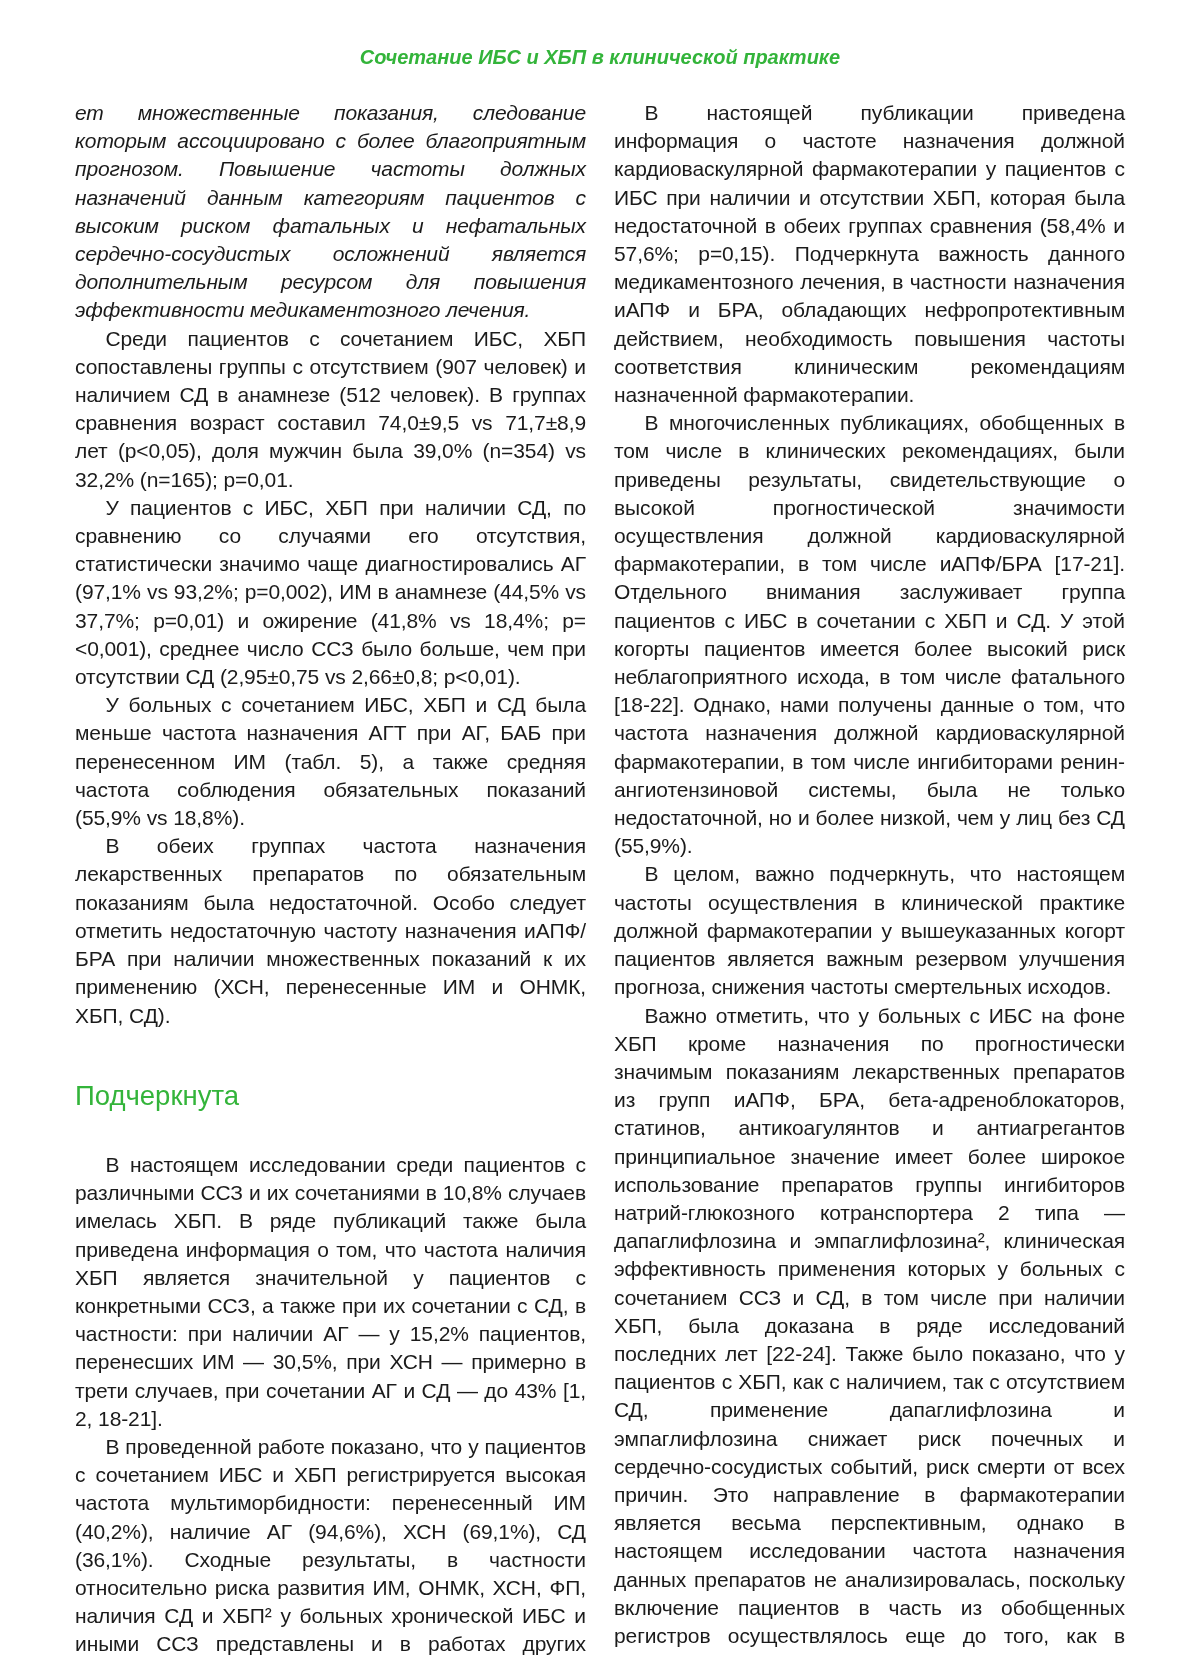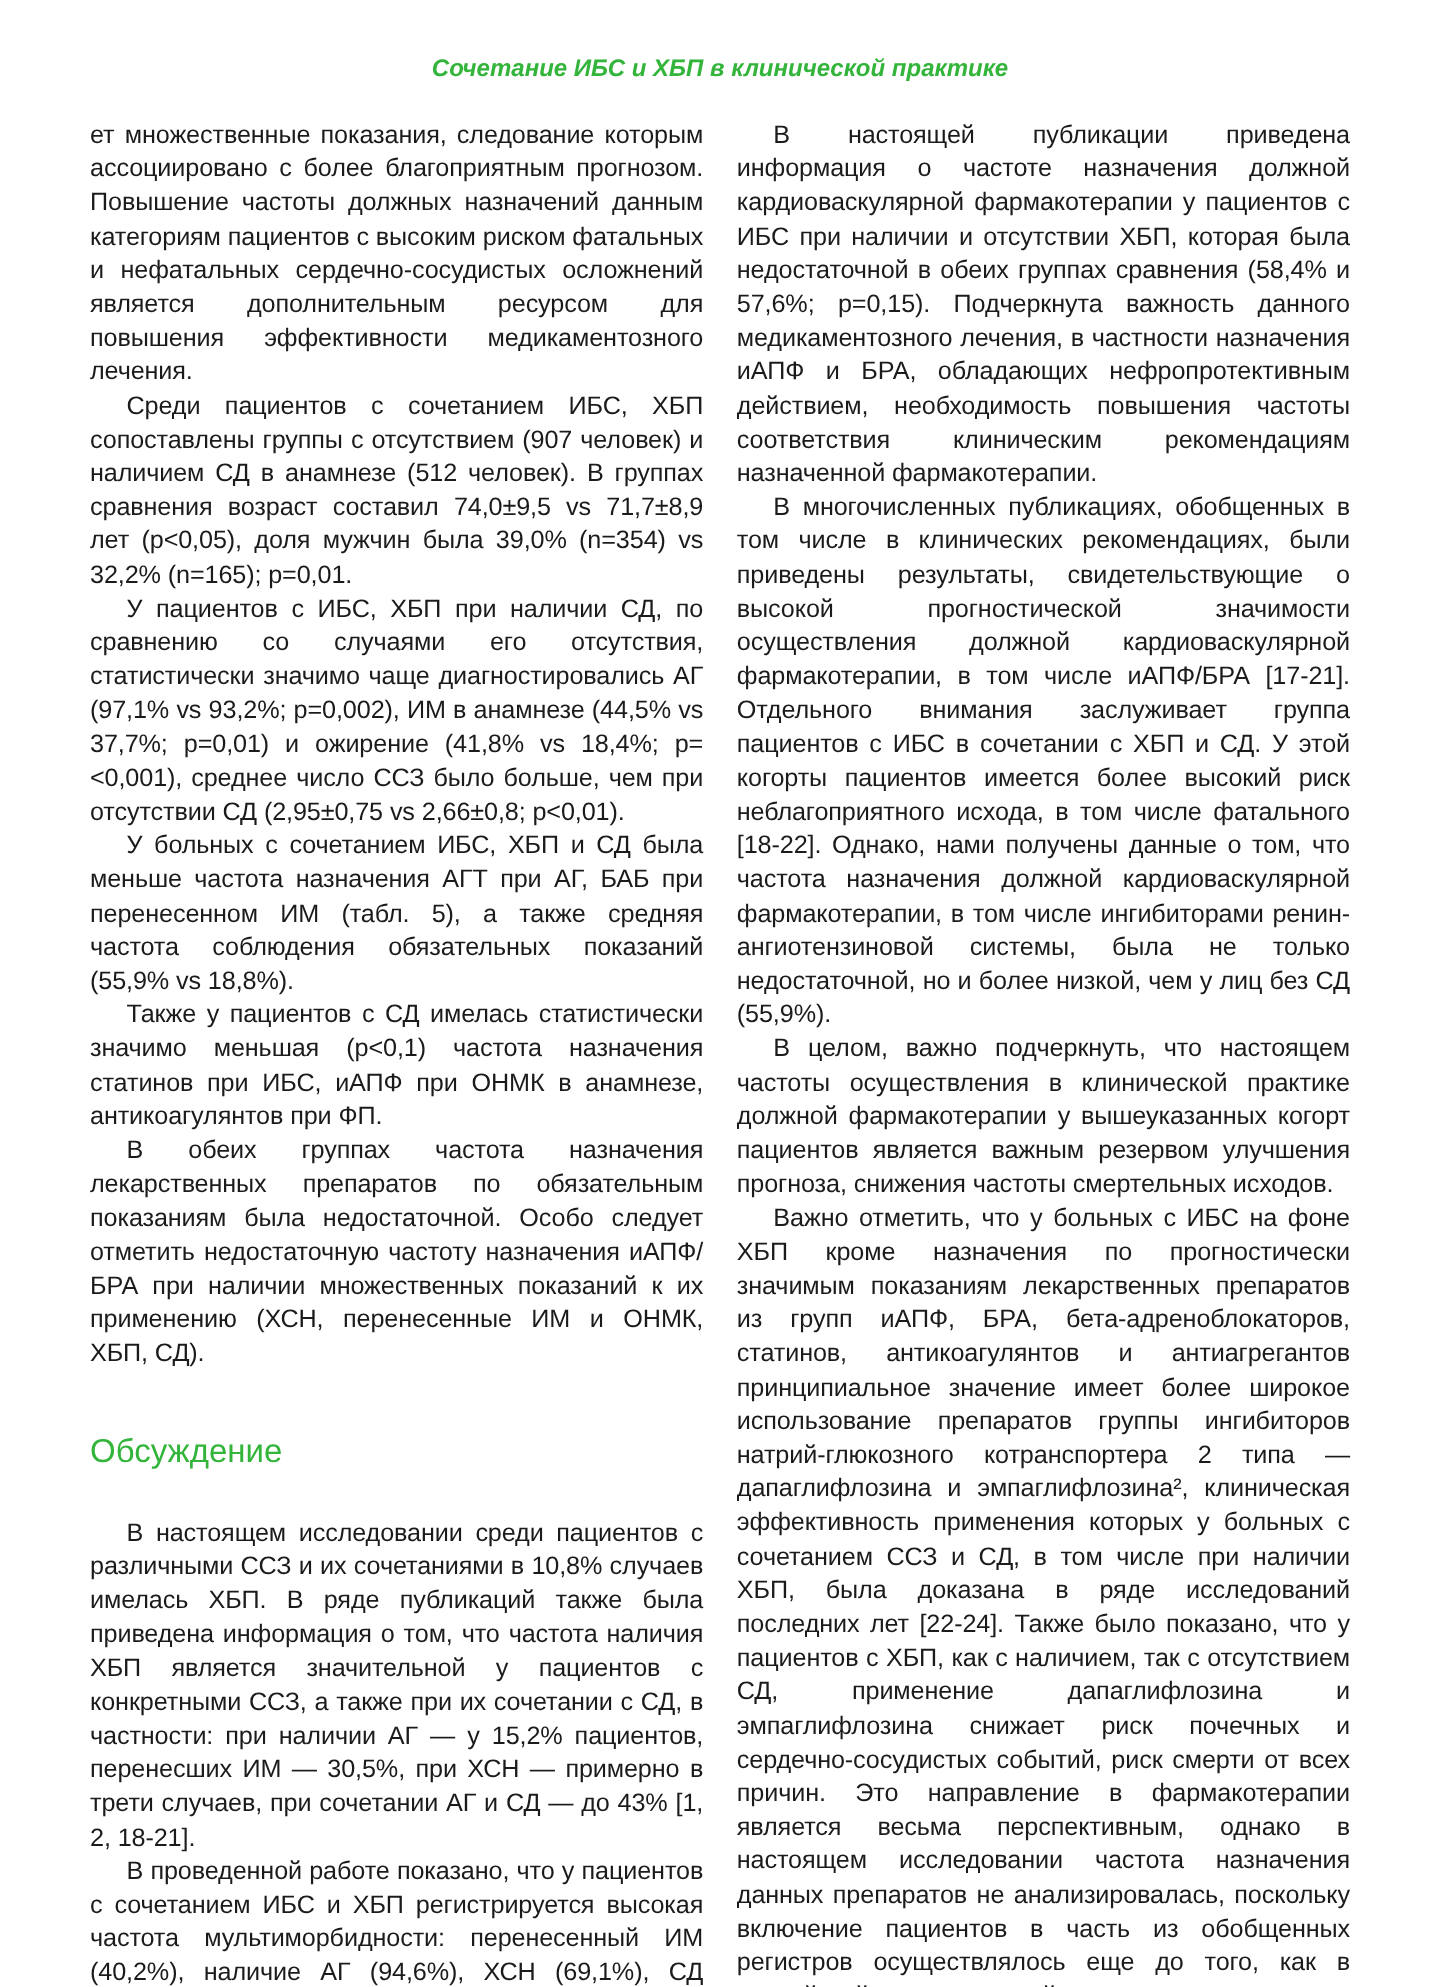--- a/index.html
+++ b/index.html
@@ -46,21 +46,21 @@
     min-width: 0;
   }
   .col p {
     margin: 0;
     font-size: 21px;
     line-height: 28.2px;
     text-align: justify;
     text-indent: 1.45em;
     letter-spacing: -0.1px;
   }
-  .col p.noindent { text-indent: 0; }
+  .col p.noindent { text-indent: 0; font-style: italic; }
   .section-heading {
     margin: 51px 0 40px 0;
     font-size: 27.5px;
     font-weight: 400;
     color: #33b43a;
     line-height: 1.1;
     text-indent: 0;
   }
 </style>
 </head>
@@ -74,24 +74,23 @@
 
   <hr class="rule rule-top">
 
   <div class="columns">
 
     <div class="col">
       <p class="noindent">ет множественные показания, следование которым ассоциировано с более благоприятным прогнозом. Повышение частоты должных назначений данным категориям пациентов с высоким риском фатальных и нефатальных сердечно-сосудистых осложнений является дополнительным ресурсом для повышения эффективности медикаментозного лечения.</p>
       <p>Среди пациентов с сочетанием ИБС, ХБП сопоставлены группы с отсутствием (907 человек) и наличием СД в анамнезе (512 человек). В группах сравнения возраст составил 74,0±9,5 vs 71,7±8,9 лет (p&lt;0,05), доля мужчин была 39,0% (n=354) vs 32,2% (n=165); p=0,01.</p>
       <p>У пациентов с ИБС, ХБП при наличии СД, по сравнению со случаями его отсутствия, статистически значимо чаще диагностировались АГ (97,1% vs 93,2%; p=0,002), ИМ в анамнезе (44,5% vs 37,7%; p=0,01) и ожирение (41,8% vs 18,4%; p=&lt;0,001), среднее число ССЗ было больше, чем при отсутствии СД (2,95±0,75 vs 2,66±0,8; p&lt;0,01).</p>
       <p>У больных с сочетанием ИБС, ХБП и СД была меньше частота назначения АГТ при АГ, БАБ при перенесенном ИМ (табл. 5), а также средняя частота соблюдения обязательных показаний (55,9% vs 18,8%).</p>
-      <p>Также у пациентов с СД имелась статистически значимо меньшая (p&lt;0,1) частота назначения статинов при ИБС, иАПФ при ОНМК в анамнезе, антикоагулянтов при ФП.</p>
       <p>В обеих группах частота назначения лекарственных препаратов по обязательным показаниям была недостаточной. Особо следует отметить недостаточную частоту назначения иАПФ/БРА при наличии множественных показаний к их применению (ХСН, перенесенные ИМ и ОНМК, ХБП, СД).</p>
 
-      <h2 class="section-heading">Обсуждение</h2>
+      <h2 class="section-heading">Подчеркнута</h2>
 
       <p>В настоящем исследовании среди пациентов с различными ССЗ и их сочетаниями в 10,8% случаев имелась ХБП. В ряде публикаций также была приведена информация о том, что частота наличия ХБП является значительной у пациентов с конкретными ССЗ, а также при их сочетании с СД, в частности: при наличии АГ — у 15,2% пациентов, перенесших ИМ — 30,5%, при ХСН — примерно в трети случаев, при сочетании АГ и СД — до 43% [1, 2, 18-21].</p>
       <p>В проведенной работе показано, что у пациентов с сочетанием ИБС и ХБП регистрируется высокая частота мультиморбидности: перенесенный ИМ (40,2%), наличие АГ (94,6%), ХСН (69,1%), СД (36,1%). Сходные результаты, в частности относительно риска развития ИМ, ОНМК, ХСН, ФП, наличия СД и ХБП² у больных хронической ИБС и иными ССЗ представлены и в работах других авторов [2, 18, 21, 22].</p>
     </div>
 
     <div class="col">
       <p>В настоящей публикации приведена информация о частоте назначения должной кардиоваскулярной фармакотерапии у пациентов с ИБС при наличии и отсутствии ХБП, которая была недостаточной в обеих группах сравнения (58,4% и 57,6%; p=0,15). Подчеркнута важность данного медикаментозного лечения, в частности назначения иАПФ и БРА, обладающих нефропротективным действием, необходимость повышения частоты соответствия клиническим рекомендациям назначенной фармакотерапии.</p>
       <p>В многочисленных публикациях, обобщенных в том числе в клинических рекомендациях, были приведены результаты, свидетельствующие о высокой прогностической значимости осуществления должной кардиоваскулярной фармакотерапии, в том числе иАПФ/БРА [17-21]. Отдельного внимания заслуживает группа пациентов с ИБС в сочетании с ХБП и СД. У этой когорты пациентов имеется более высокий риск неблагоприятного исхода, в том числе фатального [18-22]. Однако, нами получены данные о том, что частота назначения должной кардиоваскулярной фармакотерапии, в том числе ингибиторами ренин-ангиотензиновой системы, была не только недостаточной, но и более низкой, чем у лиц без СД (55,9%).</p>
       <p>В целом, важно подчеркнуть, что настоящем частоты осуществления в клинической практике должной фармакотерапии у вышеуказанных когорт пациентов является важным резервом улучшения прогноза, снижения частоты смертельных исходов.</p>
       <p>Важно отметить, что у больных с ИБС на фоне ХБП кроме назначения по прогностически значимым показаниям лекарственных препаратов из групп иАПФ, БРА, бета-адреноблокаторов, статинов, антикоагулянтов и антиагрегантов принципиальное значение имеет более широкое использование препаратов группы ингибиторов натрий-глюкозного котранспортера 2 типа — дапаглифлозина и эмпаглифлозина², клиническая эффективность применения которых у больных с сочетанием ССЗ и СД, в том числе при наличии ХБП, была доказана в ряде исследований последних лет [22-24]. Также было показано, что у пациентов с ХБП, как с наличием, так с отсутствием СД, применение дапаглифлозина и эмпаглифлозина снижает риск почечных и сердечно-сосудистых событий, риск смерти от всех причин. Это направление в фармакотерапии является весьма перспективным, однако в настоящем исследовании частота назначения данных препаратов не анализировалась, поскольку включение пациентов в часть из обобщенных регистров осуществлялось еще до того, как в российской клинической практике началось применение вышеуказанных лекарственных средств. Эти данные предполагается представить в последующих публикациях.</p>

